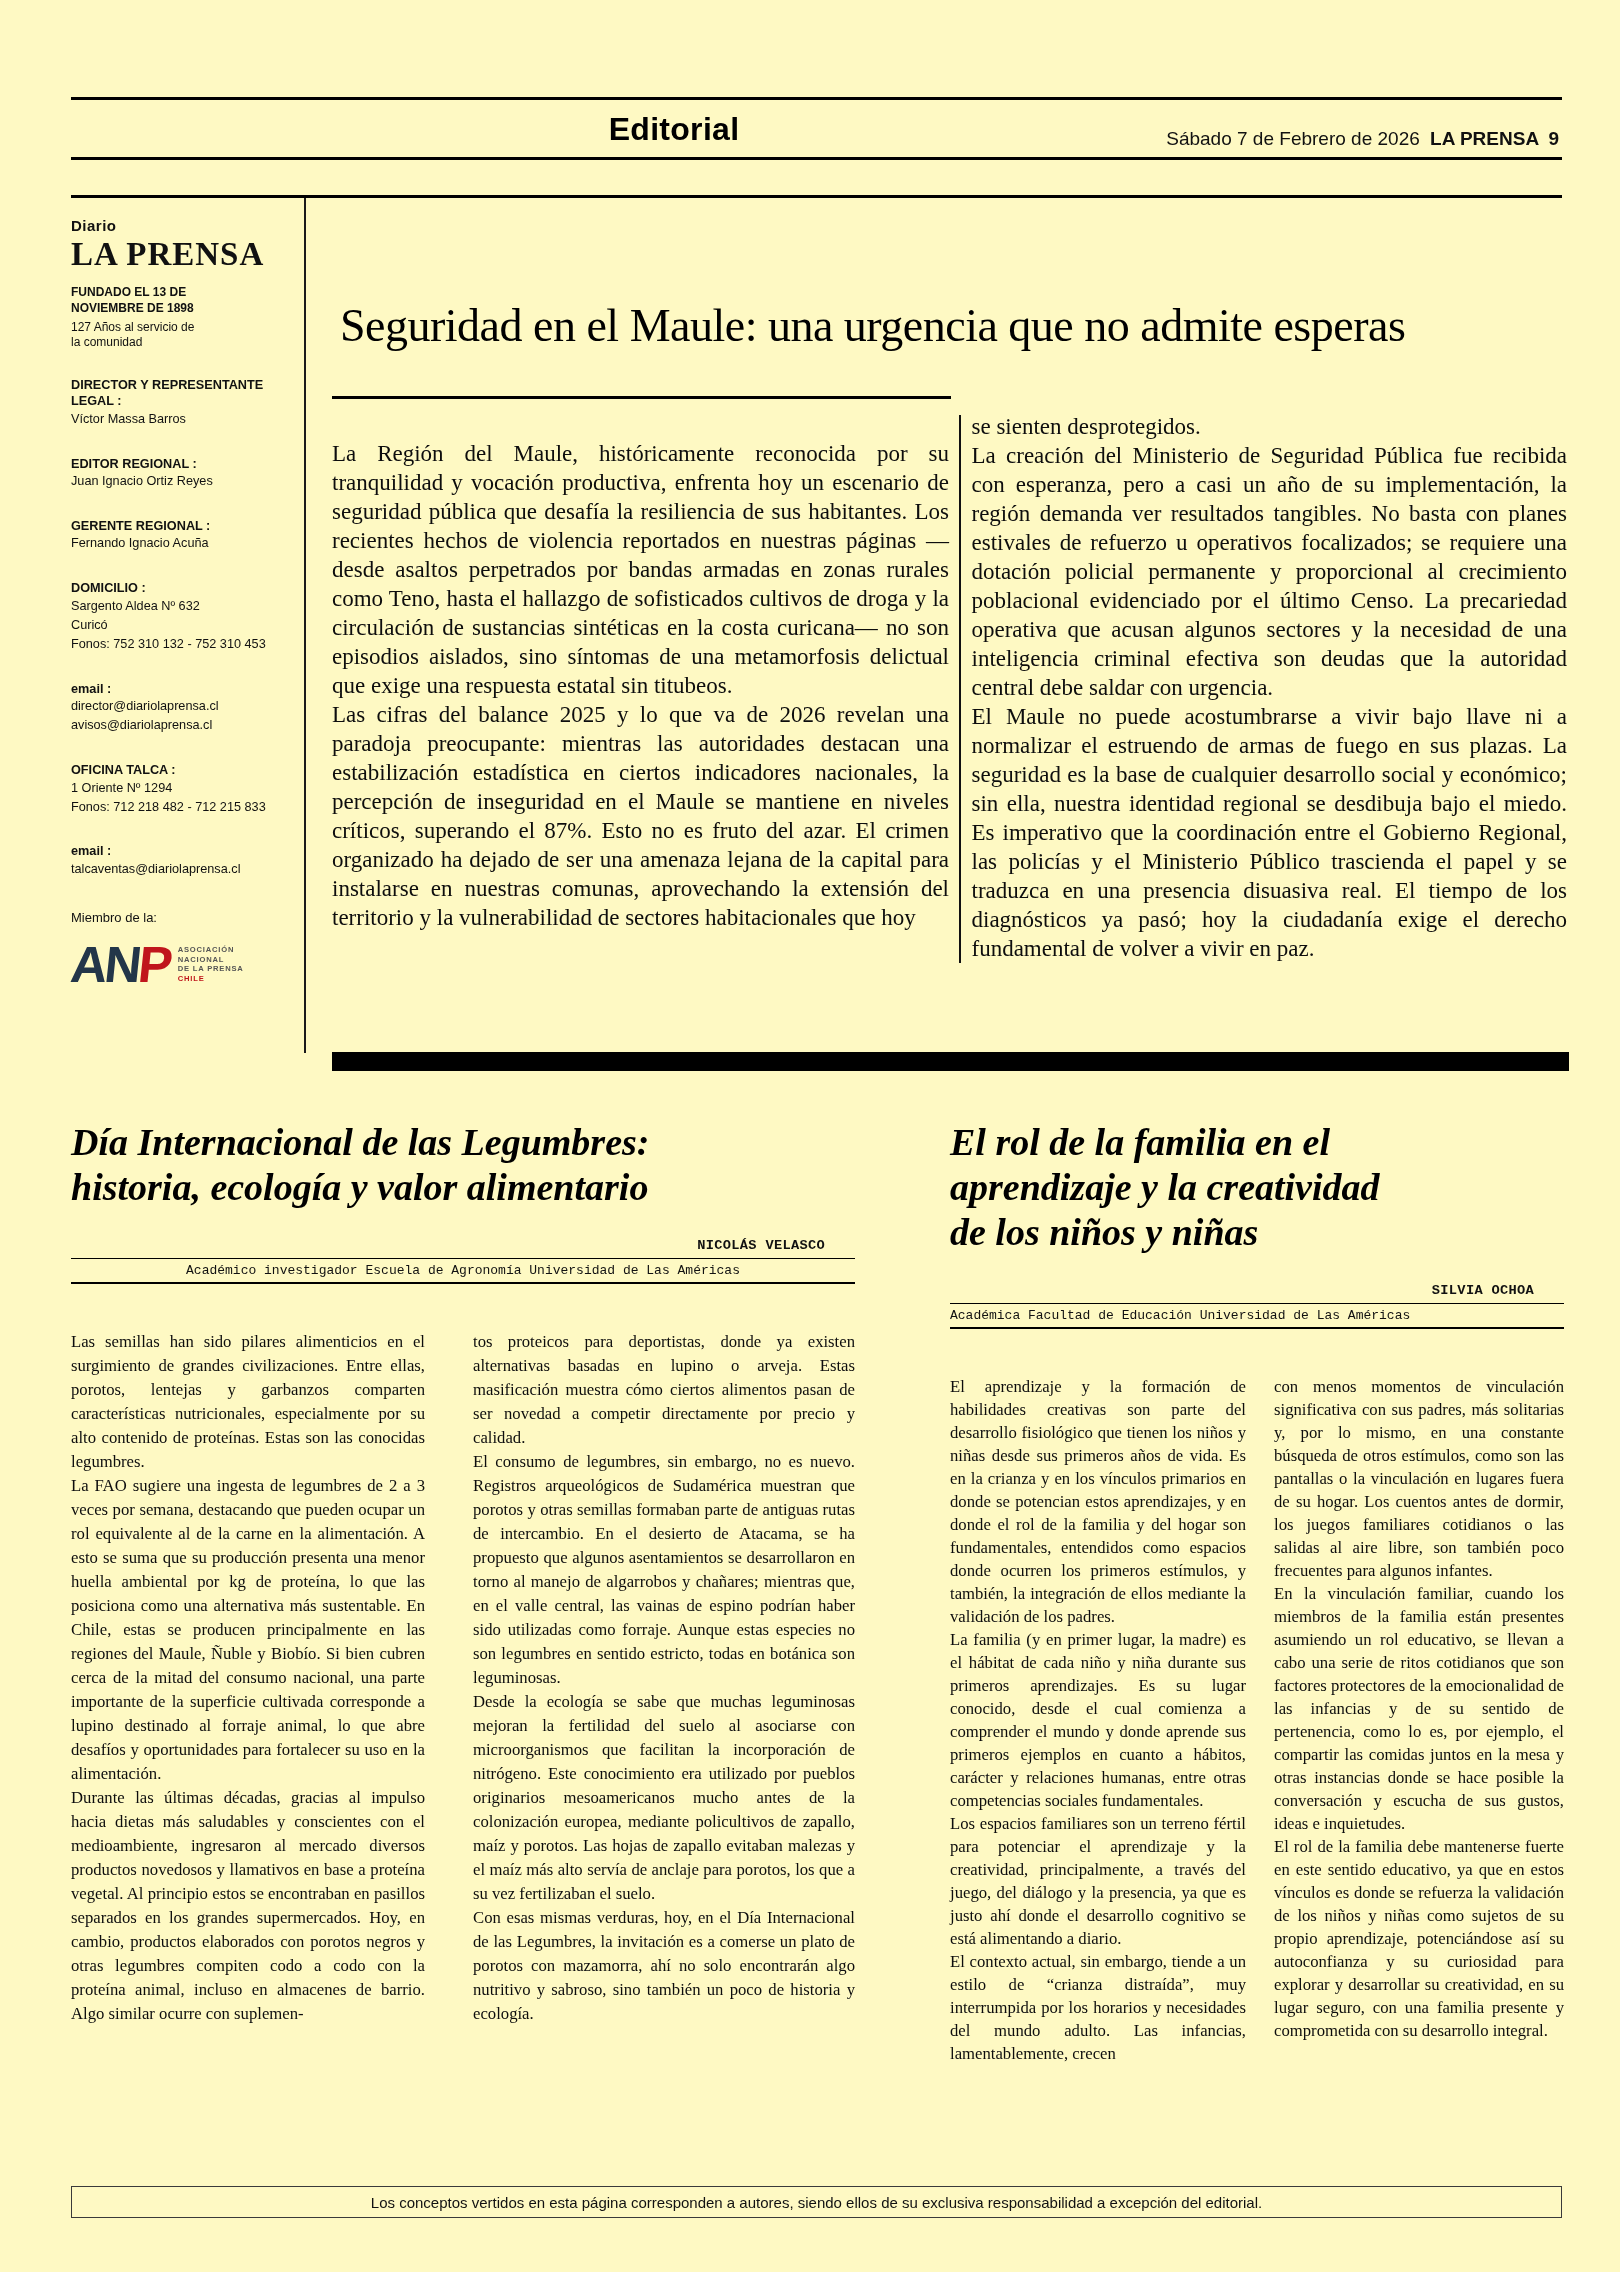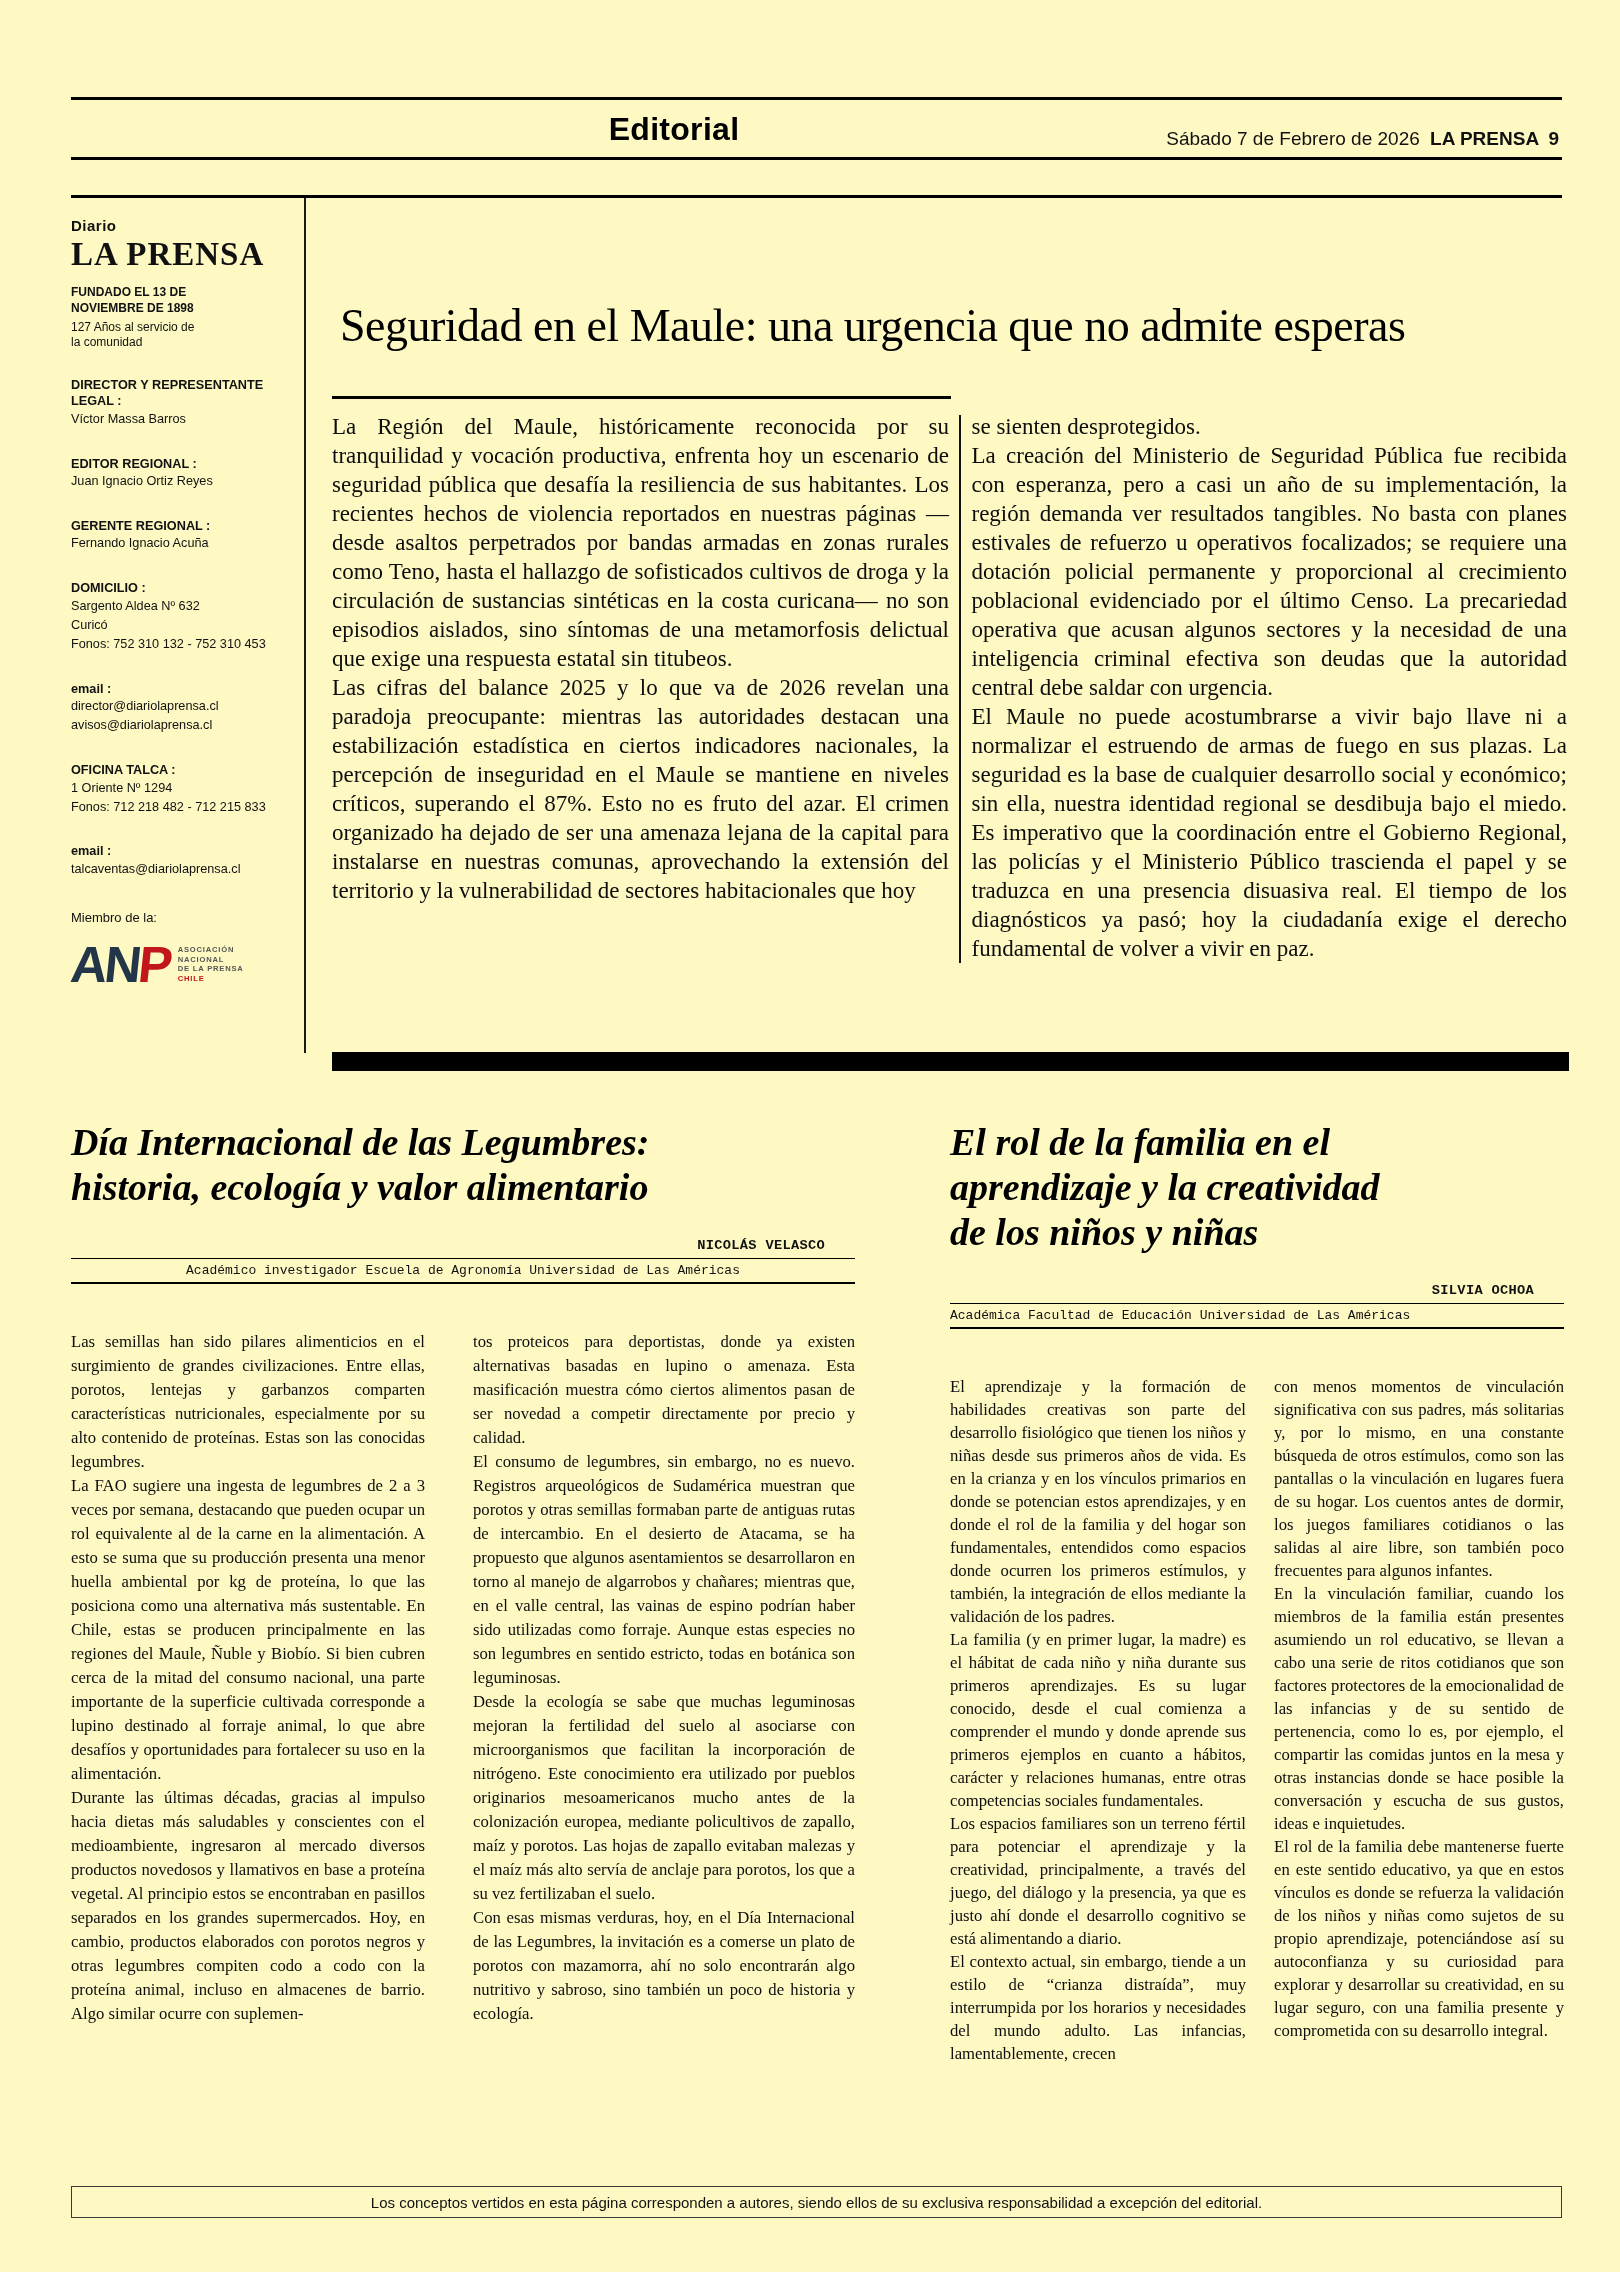--- a/index.html
+++ b/index.html
@@ -94,21 +94,21 @@
     font-family: "Liberation Serif", serif;
     font-weight: normal;
     font-size: 46px;
     line-height: 56px;
     letter-spacing: -0.5px;
     white-space: nowrap;
     color: #000;
   }
   .headline-rule { margin-top: 42px; width: 619px; height: 2.5px; background: #000; }
   .editorial-cols { display: flex; margin-top: 13px; }
-  .ed-col1 { width: 617px; }
+  .ed-col1 { width: 617px; margin-top: 27px; }
   .ed-divider { width: 1.5px; background: #111; margin: 3px 11px 0 10px; }
   .ed-col2 { flex: 1; }
   .ed-para {
     margin: 0;
     font-size: 23px;
     line-height: 29px;
     text-align: justify;
     hyphens: auto;
     color: #0d0d0d;
   }
@@ -277,21 +277,21 @@
       <div class="affiliation align-center">Académico investigador Escuela de Agronomía Universidad de Las Américas</div>
       <div class="byline-rule"></div>
     </div>
     <div class="op-cols">
       <div class="op-col1">
           <p class="op-para">Las semillas han sido pilares alimenticios en el surgimiento de grandes civilizaciones. Entre ellas, porotos, lentejas y garbanzos comparten características nutricionales, especialmente por su alto contenido de proteínas. Estas son las conocidas legumbres.</p>
           <p class="op-para">La FAO sugiere una ingesta de legumbres de 2 a 3 veces por semana, destacando que pueden ocupar un rol equivalente al de la carne en la alimentación. A esto se suma que su producción presenta una menor huella ambiental por kg de proteína, lo que las posiciona como una alternativa más sustentable. En Chile, estas se producen principalmente en las regiones del Maule, Ñuble y Biobío. Si bien cubren cerca de la mitad del consumo nacional, una parte importante de la superficie cultivada corresponde a lupino destinado al forraje animal, lo que abre desafíos y oportunidades para fortalecer su uso en la alimentación.</p>
           <p class="op-para">Durante las últimas décadas, gracias al impulso hacia dietas más saludables y conscientes con el medioambiente, ingresaron al mercado diversos productos novedosos y llamativos en base a proteína vegetal. Al principio estos se encontraban en pasillos separados en los grandes supermercados. Hoy, en cambio, productos elaborados con porotos negros y otras legumbres compiten codo a codo con la proteína animal, incluso en almacenes de barrio. Algo similar ocurre con suplemen-</p>
         </div>
       <div class="op-col2">
-          <p class="op-para">tos proteicos para deportistas, donde ya existen alternativas basadas en lupino o amenaza. Esta masificación muestra cómo ciertos alimentos pasan de ser novedad a competir directamente por precio y calidad.</p>
+          <p class="op-para">tos proteicos para deportistas, donde ya existen alternativas basadas en lupino o arveja. Estas masificación muestra cómo ciertos alimentos pasan de ser novedad a competir directamente por precio y calidad.</p>
           <p class="op-para">El consumo de legumbres, sin embargo, no es nuevo. Registros arqueológicos de Sudamérica muestran que porotos y otras semillas formaban parte de antiguas rutas de intercambio. En el desierto de Atacama, se ha propuesto que algunos asentamientos se desarrollaron en torno al manejo de algarrobos y chañares; mientras que, en el valle central, las vainas de espino podrían haber sido utilizadas como forraje. Aunque estas especies no son legumbres en sentido estricto, todas en botánica son leguminosas.</p>
           <p class="op-para">Desde la ecología se sabe que muchas leguminosas mejoran la fertilidad del suelo al asociarse con microorganismos que facilitan la incorporación de nitrógeno. Este conocimiento era utilizado por pueblos originarios mesoamericanos mucho antes de la colonización europea, mediante policultivos de zapallo, maíz y porotos. Las hojas de zapallo evitaban malezas y el maíz más alto servía de anclaje para porotos, los que a su vez fertilizaban el suelo.</p>
           <p class="op-para">Con esas mismas verduras, hoy, en el Día Internacional de las Legumbres, la invitación es a comerse un plato de porotos con mazamorra, ahí no solo encontrarán algo nutritivo y sabroso, sino también un poco de historia y ecología.</p>
         </div>
     </div>
   </article>
 
   <article class="op-article op-right">
     <h2 class="op-title">
         <div>El rol de la familia en el</div>

